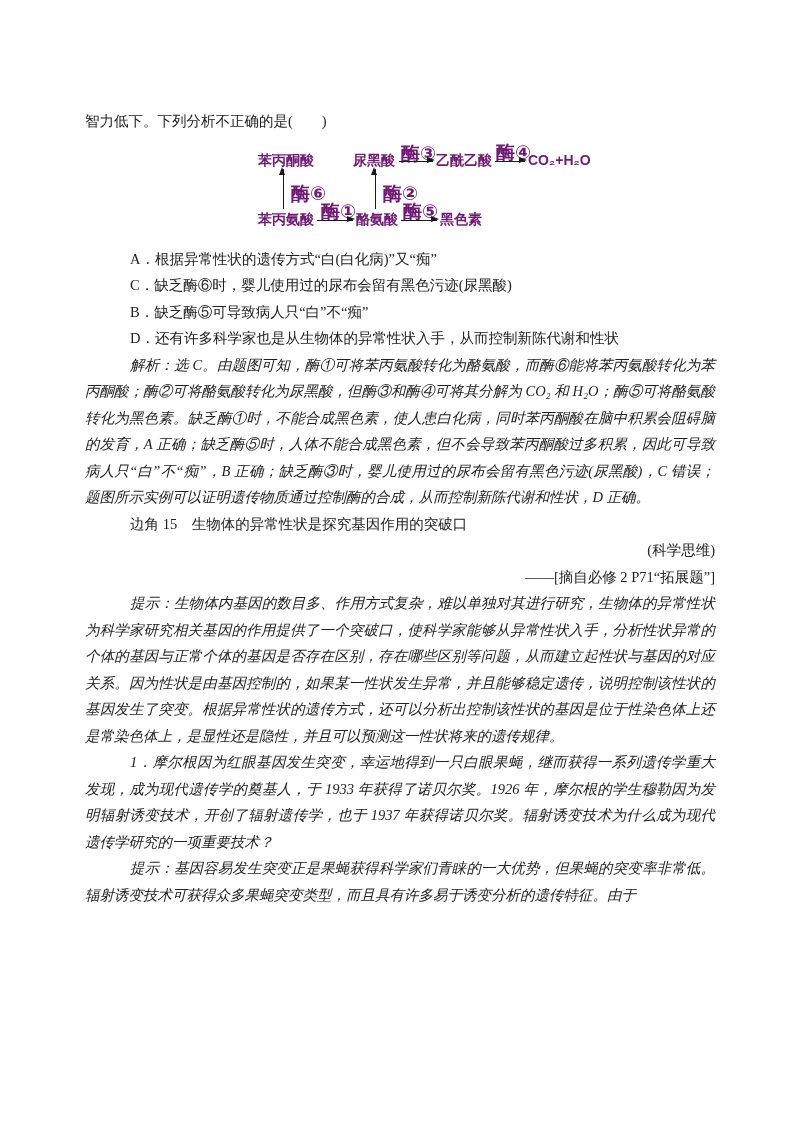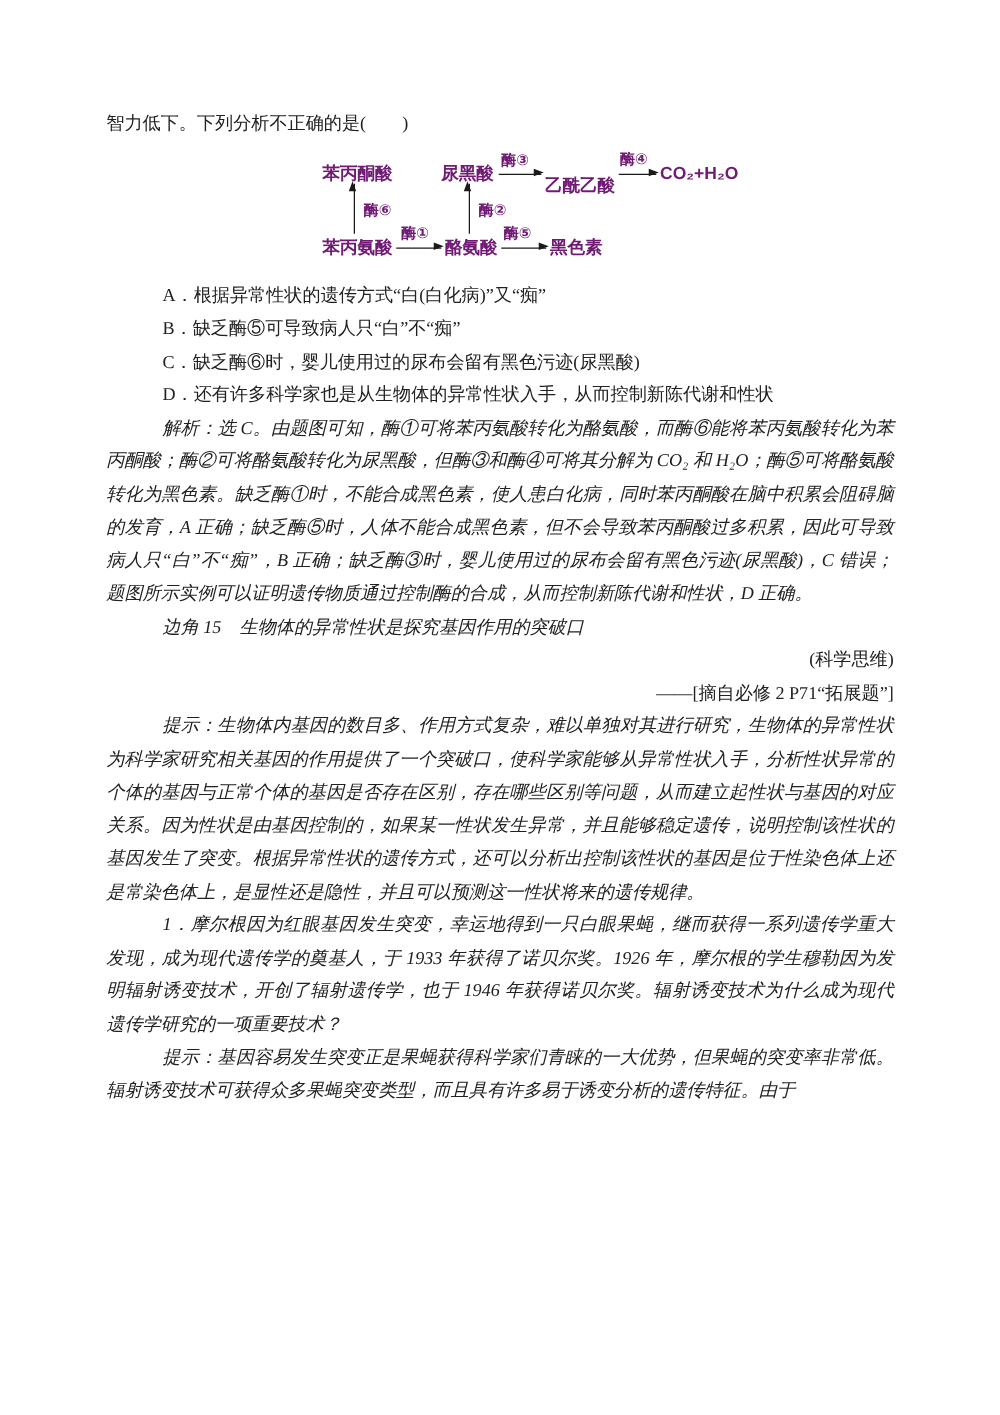--- a/index.html
+++ b/index.html
@@ -11,36 +11,35 @@
     width: 800px;
     height: 1132px;
     overflow: hidden;
     color: #212121;
     font-family: "Liberation Serif", "DejaVu Serif", serif;
   }
   .page {
     box-sizing: border-box;
     width: 800px;
     height: 1132px;
-    padding: 86px 85px 0 85px;
+    padding: 108px 85px 0 85px;
     font-size: 14.5px;
     line-height: 26.5px;
   }
   p {
     margin: 0;
     text-align: justify;
   }
   .indent { text-indent: 45px; font-style: italic; }
   .option-line {
     padding-left: 45px;
     text-align: left;
   }
   .corner-heading {
     padding-left: 45px;
-    font-style: italic;
     text-align: left;
   }
   .center { text-align: right; }
   .right { text-align: right; }
 
   
   .diagram {
     position: relative;
     width: 345px;
     height: 97px;
@@ -48,21 +47,21 @@
     font-family: "Liberation Sans", "DejaVu Sans", sans-serif;
     font-weight: 700;
     font-size: 14px;
     line-height: 1;
     color: #701a75;
   }
   .diagram .dnode, .diagram .dlabel {
     position: absolute;
     white-space: nowrap;
   }
-  .diagram .dlabel { font-size: 12px; }
+  .diagram .dlabel { font-size: 19px; }
   .harrow {
     position: absolute;
     height: 0;
     border-top: 1.5px solid #1a1a1a;
   }
   .harrow::after {
     content: "";
     position: absolute;
     right: -2px;
     top: -4.5px;
@@ -93,49 +92,49 @@
 <div class="page">
 
   <p>智力低下。下列分析不正确的是(　　)</p>
 
   <div class="diagram">
 
     <span class="dnode" style="left:5px;top:10px">苯丙酮酸</span>
     <span class="dnode" style="left:100px;top:10px">尿黑酸</span>
     <span class="dlabel" style="left:148px;top:1px">酶③</span>
     <div class="harrow" style="left:146px;top:18px;width:34px"></div>
-    <span class="dnode" style="left:183px;top:20px">乙酰乙酸</span>
+    <span class="dnode" style="left:183px;top:10px">乙酰乙酸</span>
     <span class="dlabel" style="left:243px;top:0px">酶④</span>
     <div class="harrow" style="left:242px;top:18px;width:30px"></div>
     <span class="dnode" style="left:275px;top:10px">CO₂+H₂O</span>
 
     <div class="varrow" style="left:30px;top:26px;height:40px"></div>
     <span class="dlabel" style="left:38px;top:41px">酶⑥</span>
     <div class="varrow" style="left:122px;top:26px;height:40px"></div>
     <span class="dlabel" style="left:130px;top:41px">酶②</span>
 
     <span class="dnode" style="left:5px;top:69px">苯丙氨酸</span>
     <span class="dlabel" style="left:68px;top:59px">酶①</span>
     <div class="harrow" style="left:64px;top:77px;width:36px"></div>
     <span class="dnode" style="left:103px;top:69px">酪氨酸</span>
     <span class="dlabel" style="left:150px;top:59px">酶⑤</span>
     <div class="harrow" style="left:148px;top:77px;width:36px"></div>
     <span class="dnode" style="left:187px;top:69px">黑色素</span>
   </div>
 
   <div>
     <p class="option-line">A．根据异常性状的遗传方式“白(白化病)”又“痴”</p>
+    <p class="option-line">C．缺乏酶⑥时，婴儿使用过的尿布会留有黑色污迹(尿黑酸)</p>
     <p class="option-line">B．缺乏酶⑤可导致病人只“白”不“痴”</p>
-    <p class="option-line">C．缺乏酶⑥时，婴儿使用过的尿布会留有黑色污迹(尿黑酸)</p>
     <p class="option-line">D．还有许多科学家也是从生物体的异常性状入手，从而控制新陈代谢和性状</p>
   </div>
 
   <p class="indent">解析：选 C。由题图可知，酶①可将苯丙氨酸转化为酪氨酸，而酶⑥能将苯丙氨酸转化为苯丙酮酸；酶②可将酪氨酸转化为尿黑酸，但酶③和酶④可将其分解为 CO₂ 和 H₂O；酶⑤可将酪氨酸转化为黑色素。缺乏酶①时，不能合成黑色素，使人患白化病，同时苯丙酮酸在脑中积累会阻碍脑的发育，A 正确；缺乏酶⑤时，人体不能合成黑色素，但不会导致苯丙酮酸过多积累，因此可导致病人只“白”不“痴”，B 正确；缺乏酶③时，婴儿使用过的尿布会留有黑色污迹(尿黑酸)，C 错误；题图所示实例可以证明遗传物质通过控制酶的合成，从而控制新陈代谢和性状，D 正确。</p>
 
   <p class="corner-heading">边角 15　生物体的异常性状是探究基因作用的突破口</p>
   <p class="center">(科学思维)</p>
   <p class="right">——[摘自必修 2 P71“拓展题”]</p>
   <p class="indent">提示：生物体内基因的数目多、作用方式复杂，难以单独对其进行研究，生物体的异常性状为科学家研究相关基因的作用提供了一个突破口，使科学家能够从异常性状入手，分析性状异常的个体的基因与正常个体的基因是否存在区别，存在哪些区别等问题，从而建立起性状与基因的对应关系。因为性状是由基因控制的，如果某一性状发生异常，并且能够稳定遗传，说明控制该性状的基因发生了突变。根据异常性状的遗传方式，还可以分析出控制该性状的基因是位于性染色体上还是常染色体上，是显性还是隐性，并且可以预测这一性状将来的遗传规律。</p>
 
-  <p class="indent">1．摩尔根因为红眼基因发生突变，幸运地得到一只白眼果蝇，继而获得一系列遗传学重大发现，成为现代遗传学的奠基人，于 1933 年获得了诺贝尔奖。1926 年，摩尔根的学生穆勒因为发明辐射诱变技术，开创了辐射遗传学，也于 1946 年获得诺贝尔奖。辐射诱变技术为什么成为现代遗传学研究的一项重要技术？</p>
+  <p class="indent">1．摩尔根因为红眼基因发生突变，幸运地得到一只白眼果蝇，继而获得一系列遗传学重大发现，成为现代遗传学的奠基人，于 1933 年获得了诺贝尔奖。1926 年，摩尔根的学生穆勒因为发明辐射诱变技术，开创了辐射遗传学，也于 1937 年获得诺贝尔奖。辐射诱变技术为什么成为现代遗传学研究的一项重要技术？</p>
   <p class="indent">提示：基因容易发生突变正是果蝇获得科学家们青睐的一大优势，但果蝇的突变率非常低。辐射诱变技术可获得众多果蝇突变类型，而且具有许多易于诱变分析的遗传特征。由于</p>
 
 </div>
 
 </body></html>

